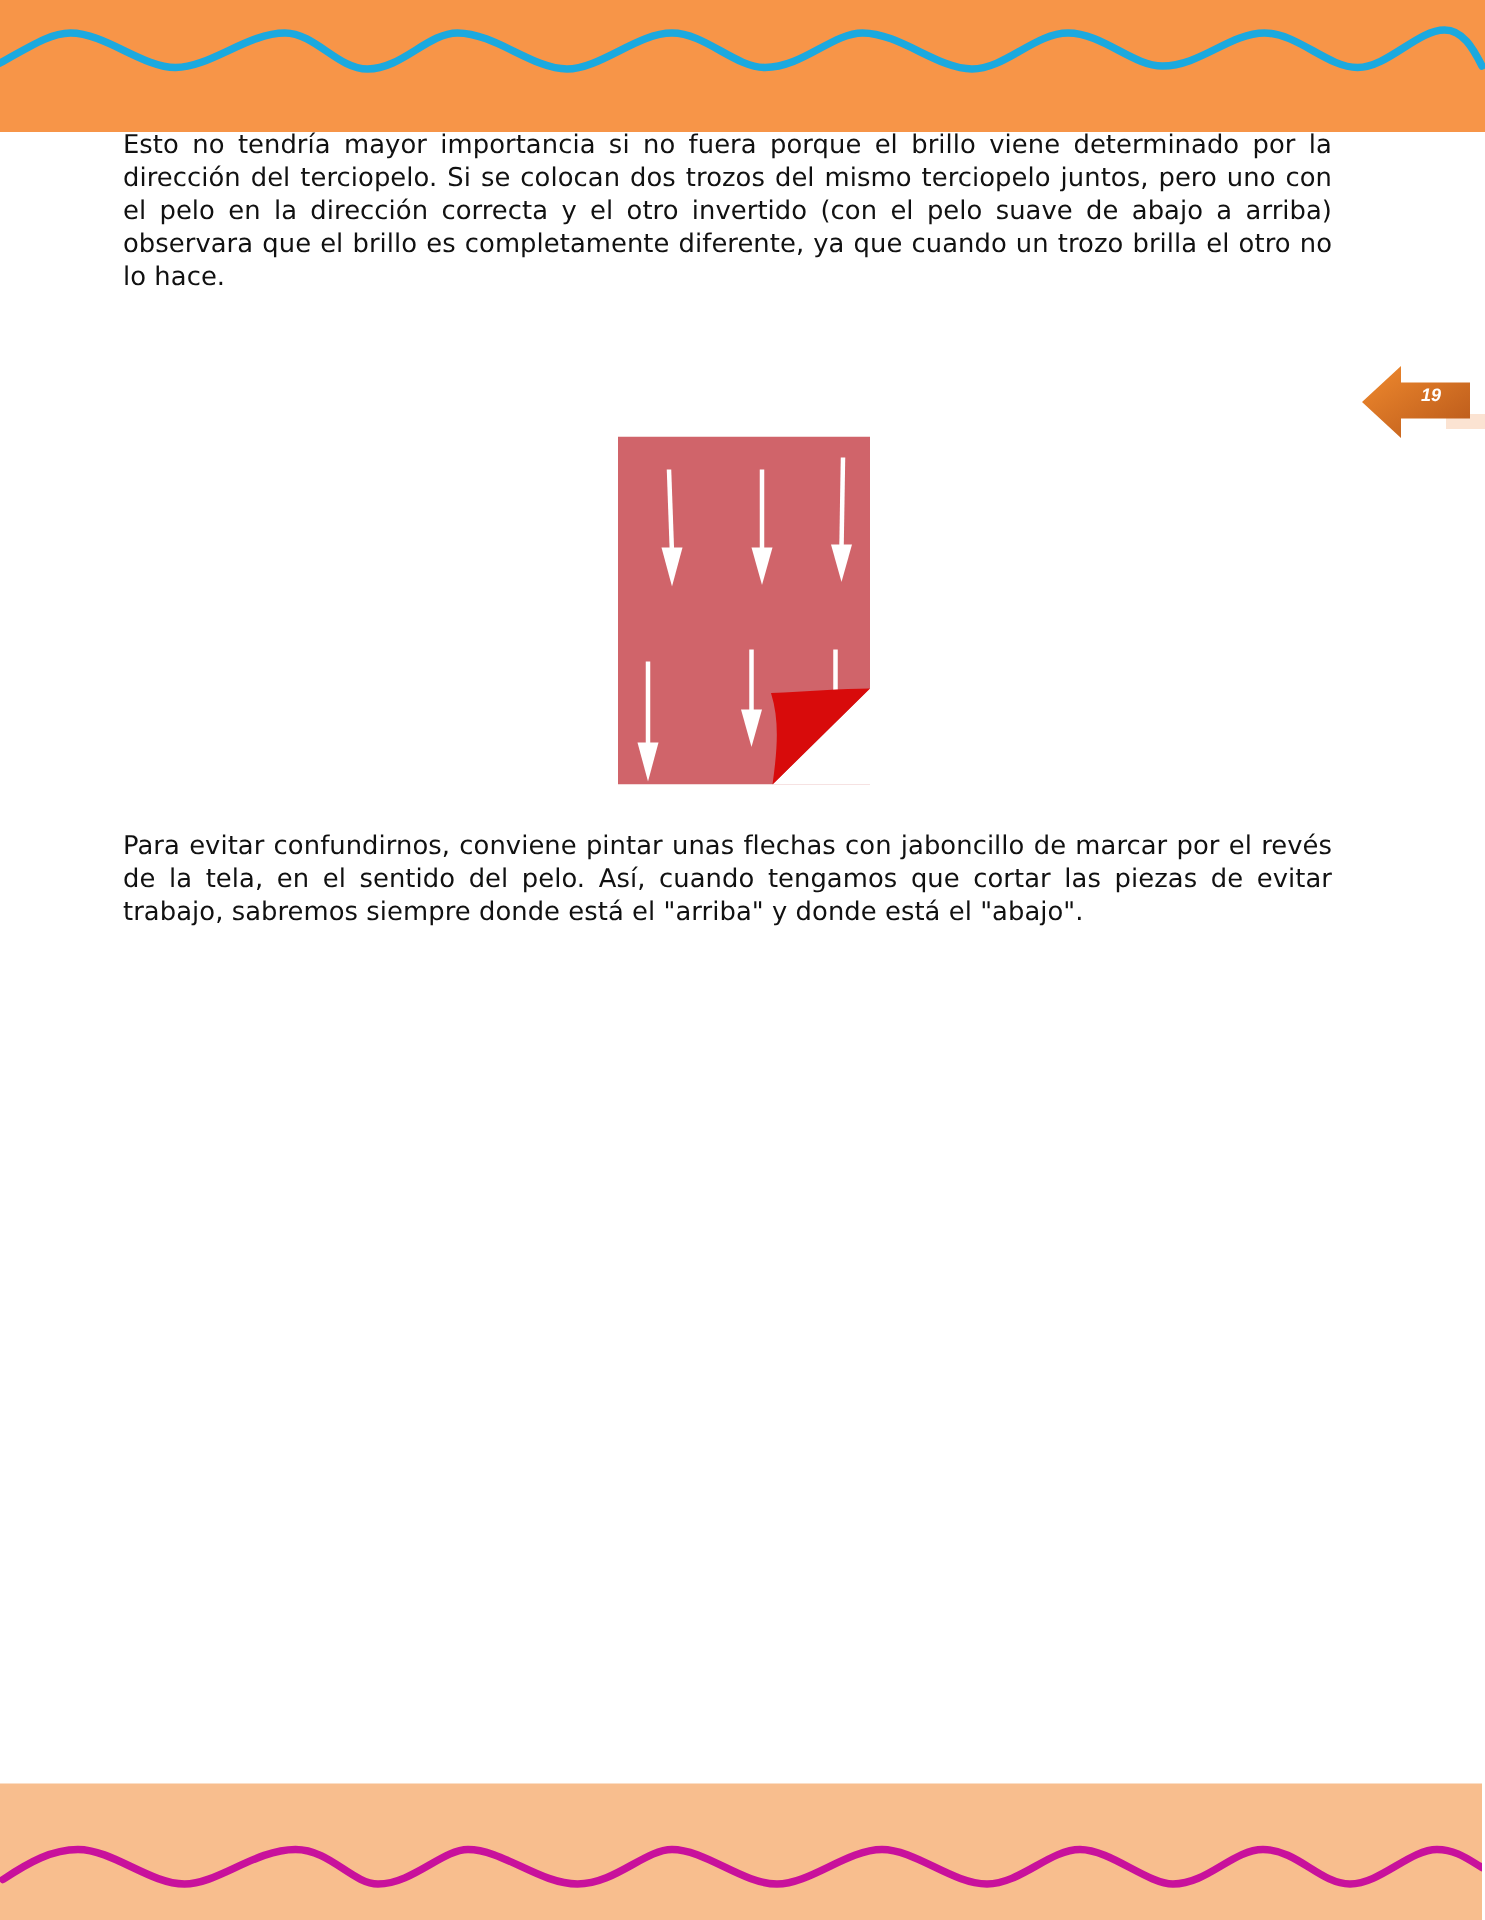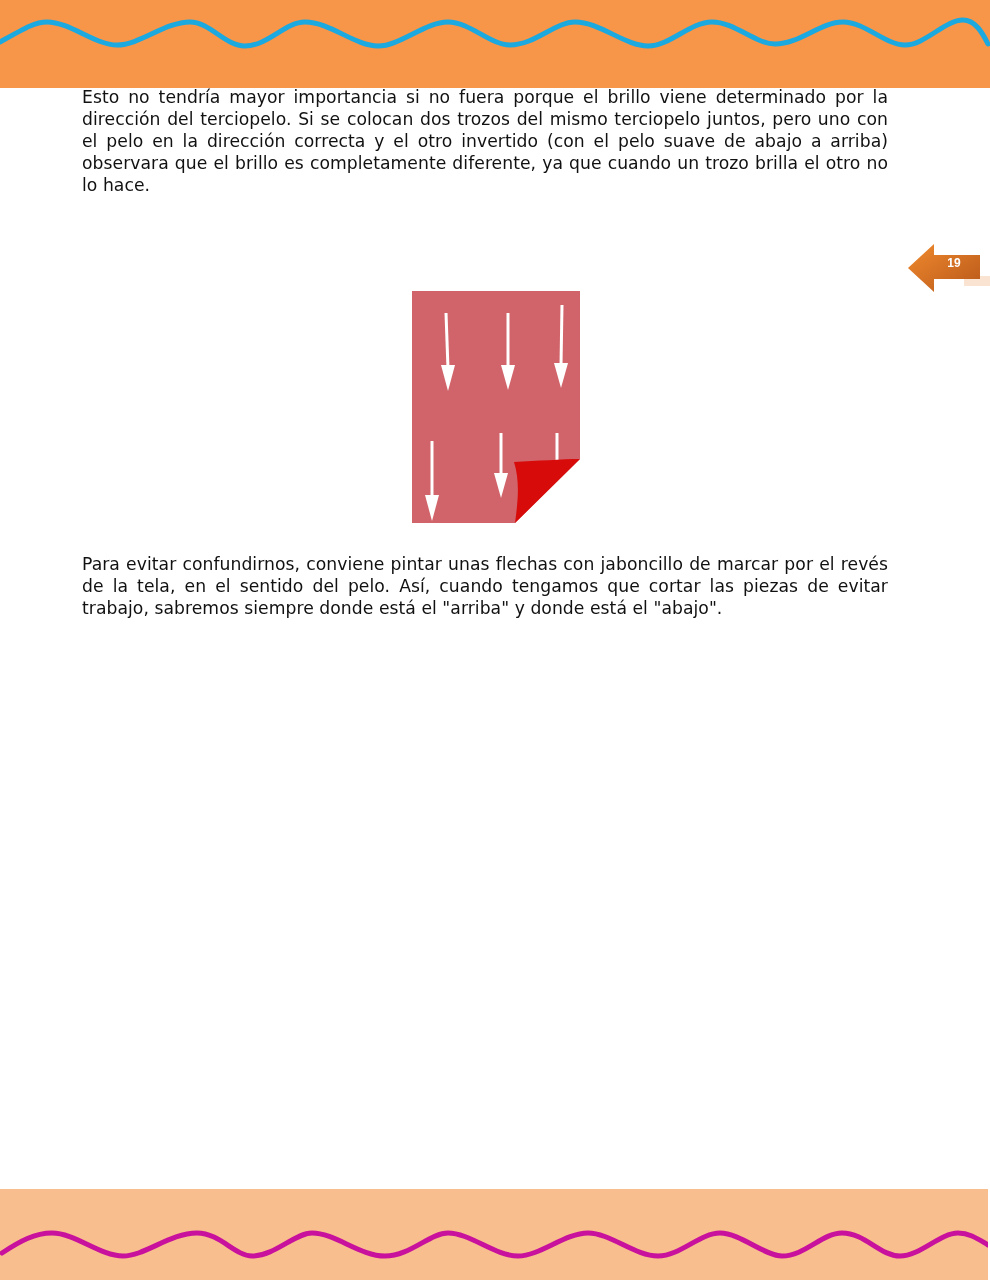--- a/index.html
+++ b/index.html
@@ -27,21 +27,21 @@
   }
   .p1 { top: 86px; }
   .p2 { top: 553px; }
   .page-badge {
     position: absolute; left: 906px; top: 242px; width: 84px; height: 52px;
   }
   .page-badge svg { position: absolute; left: 0; top: 0; }
   .page-number {
     position: absolute; left: 28px; top: 14px; width: 40px; text-align: center;
     font-family: "Liberation Sans", sans-serif;
-    font-size: 12px; color: #ffffff; font-weight: bold;
+    font-size: 12px; color: #ffffff; font-weight: bold; font-style: italic;
   }
   .figure {
     position: absolute; left: 412px; top: 291px; width: 168px; height: 232px;
   }
 </style>
 </head>
 <body>
 
 <div class="header-band">
   <svg width="990" height="88" viewBox="0 0 990 88">

